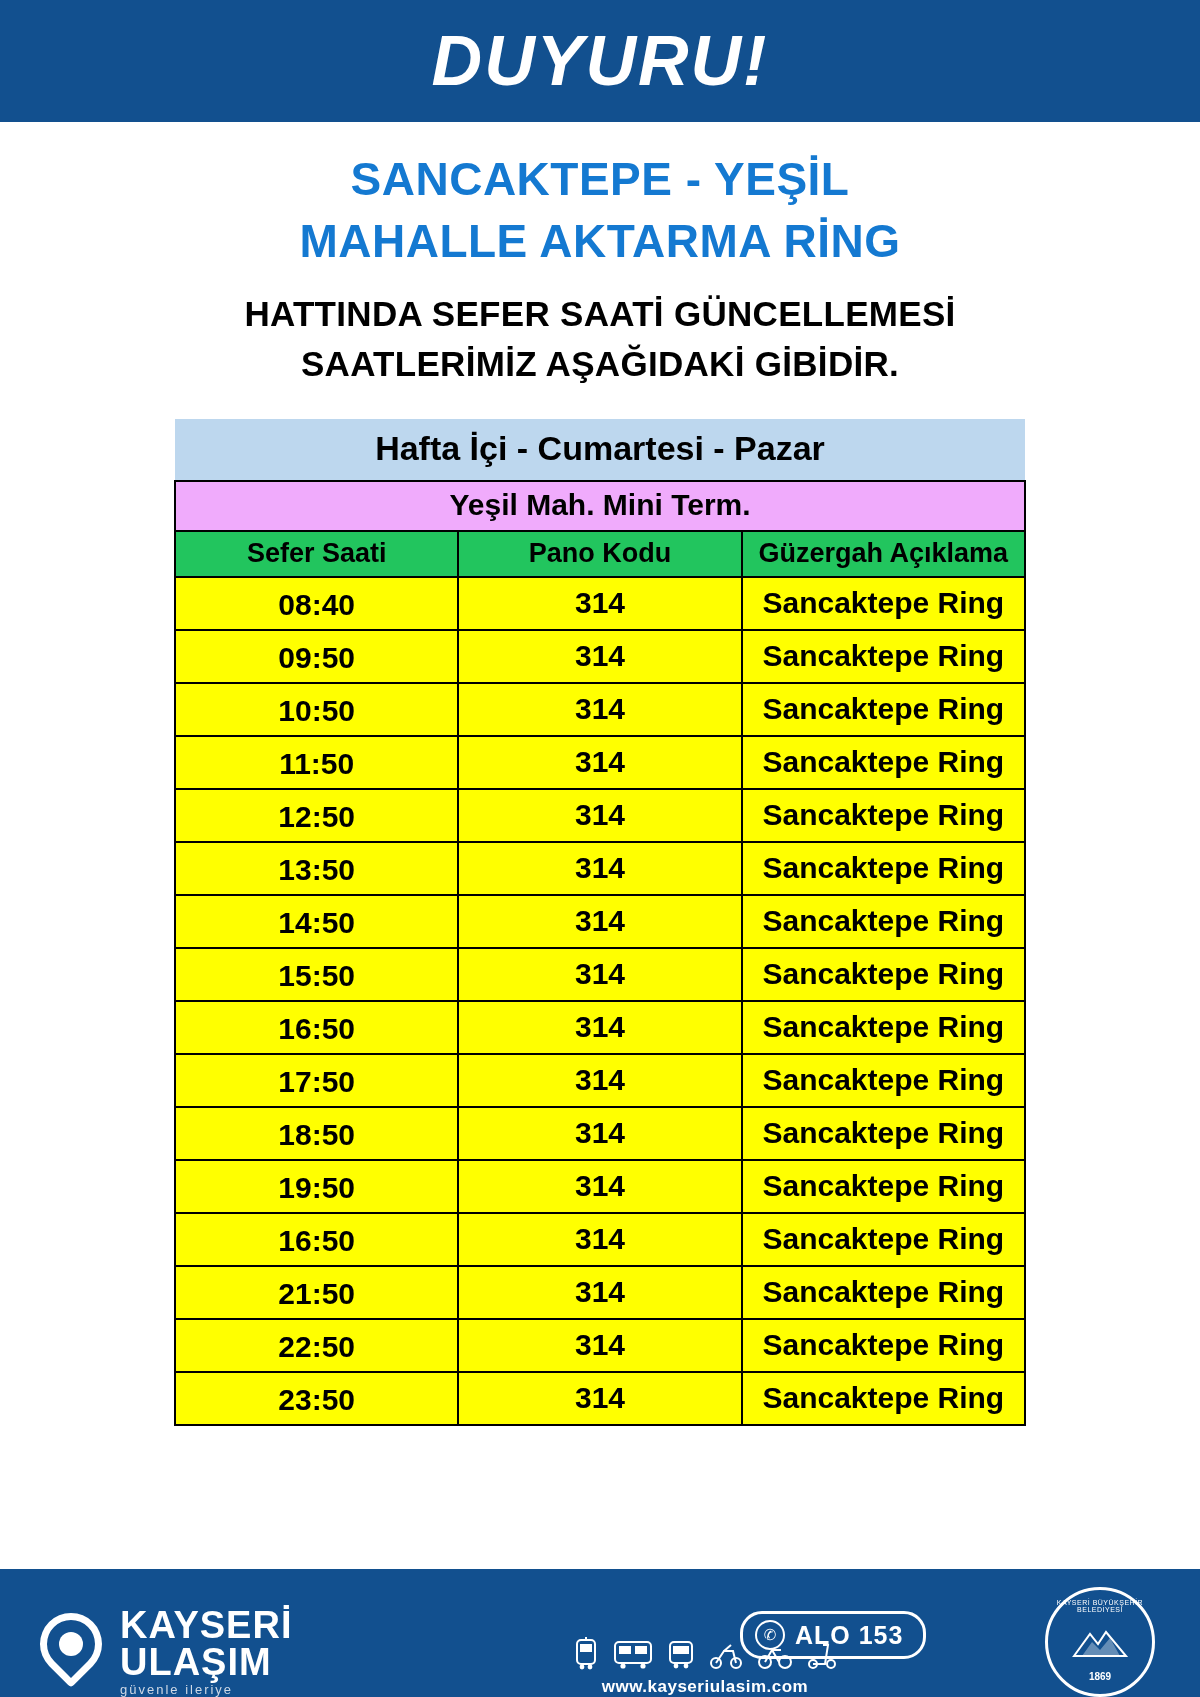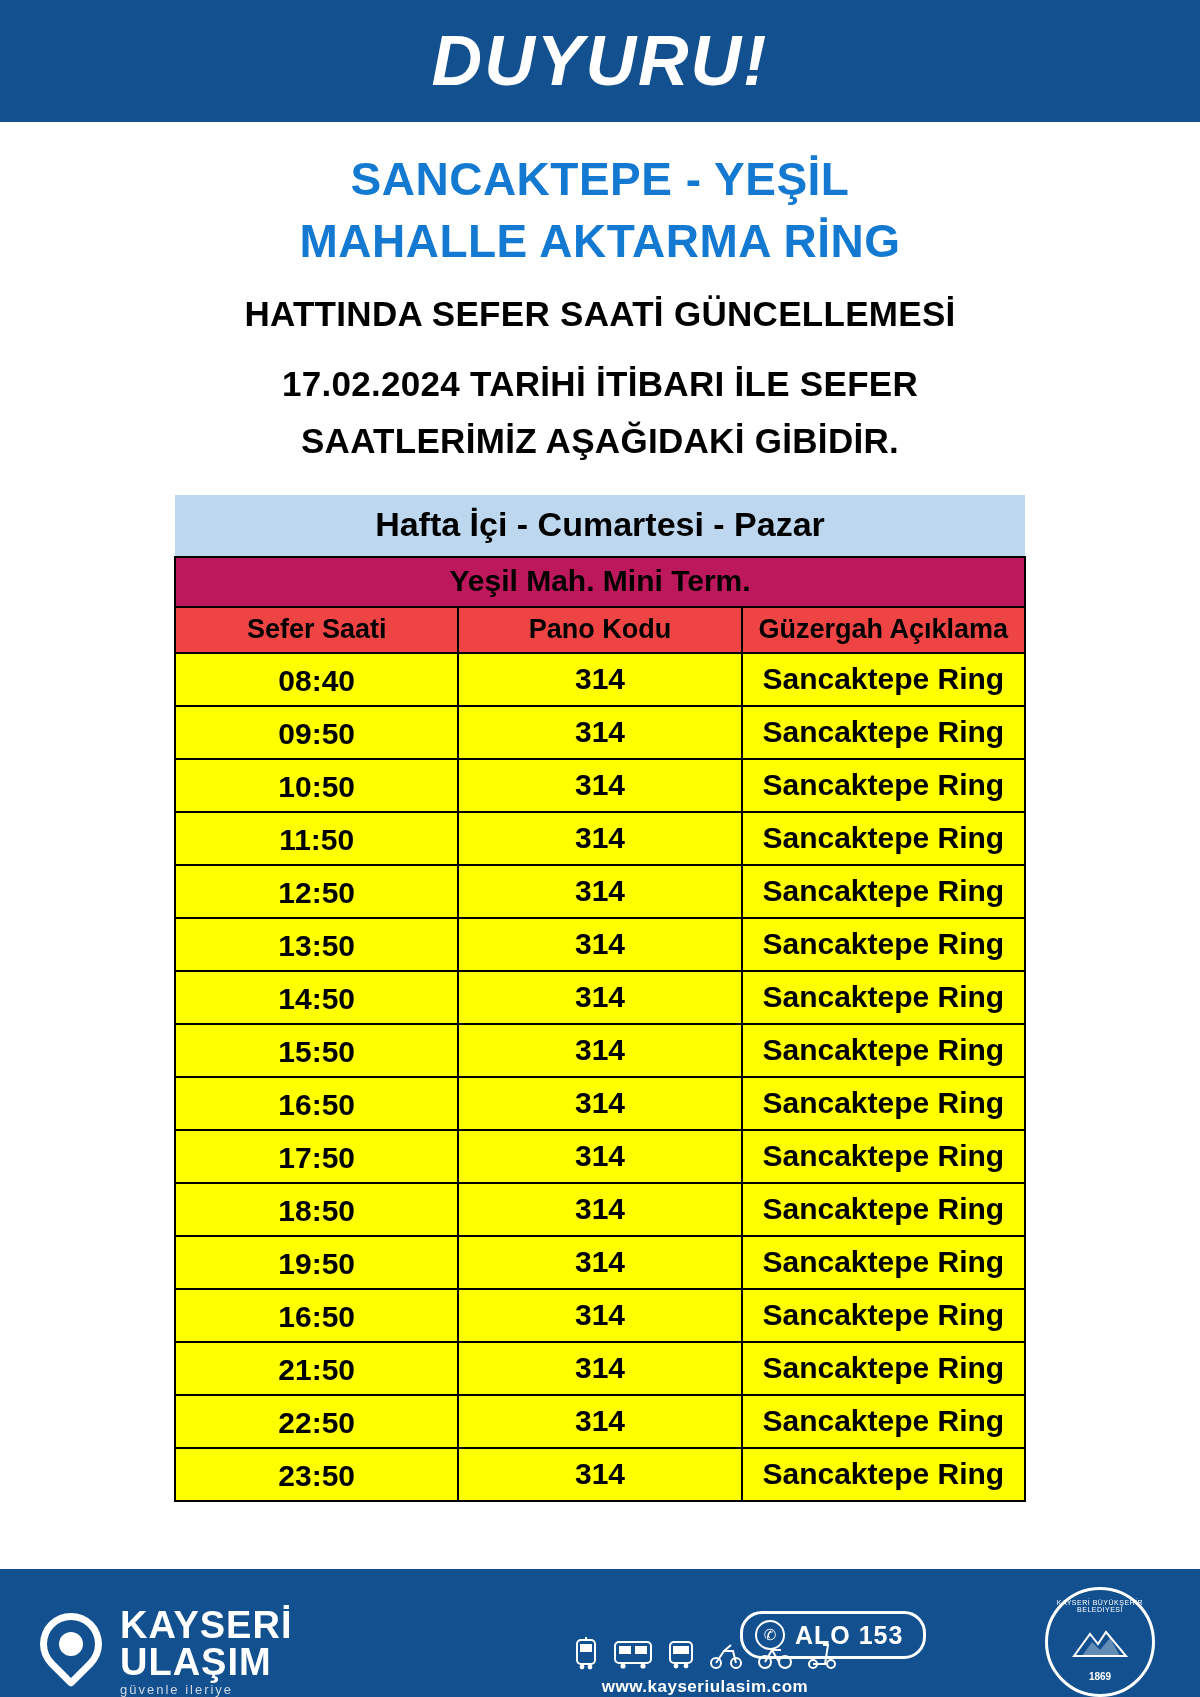--- a/index.html
+++ b/index.html
@@ -76,26 +76,26 @@
     font-weight: bold;
     color: #000000;
   }
   .tbl-title {
     background: #bdd7ee;
     font-size: 34px;
     padding: 10px 0 12px 0;
     border: none !important;
   }
   .tbl-subtitle {
-    background: #be185d;
+    background: #f0abfc;
     font-size: 30px;
     padding: 6px 0 8px 0;
   }
   .col-h {
-    background: #ef4444;
+    background: #22c55e;
     font-size: 27px;
     padding: 6px 0 7px 0;
   }
   td.cell-time {
     background: #ffff00;
     font-size: 30px;
     padding: 10px 0 7px 0;
   }
   td.cell-code {
     background: #ffff00;
@@ -262,21 +262,20 @@
 <body>
 
 <div class="top-banner">
   <div class="title">DUYURU!</div>
 </div>
 
 <div class="heading-block">
   <div class="line-name">SANCAKTEPE - YEŞİL</div>
   <div class="line-name">MAHALLE AKTARMA RİNG</div>
   <div class="sub-1">HATTINDA SEFER SAATİ GÜNCELLEMESİ</div>
-  <div class="sub-2">17.02.2024 TARİHİ İTİBARI İLE SEFER</div>
   <div class="sub-2" style="margin-top:4px;">SAATLERİMİZ AŞAĞIDAKİ GİBİDİR.</div>
 </div>
 
 <div class="table-wrap">
   <table class="schedule">
     <thead>
       <tr>
         <th class="tbl-title" colspan="3">Hafta İçi - Cumartesi - Pazar</th>
       </tr>
       <tr>

